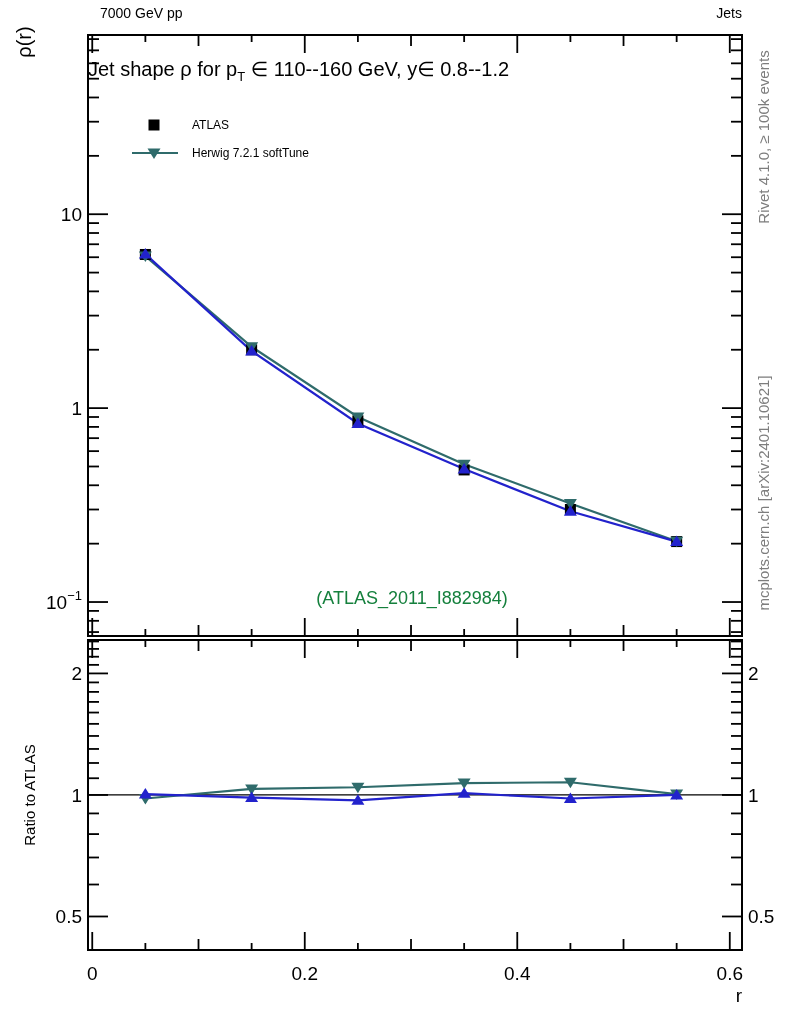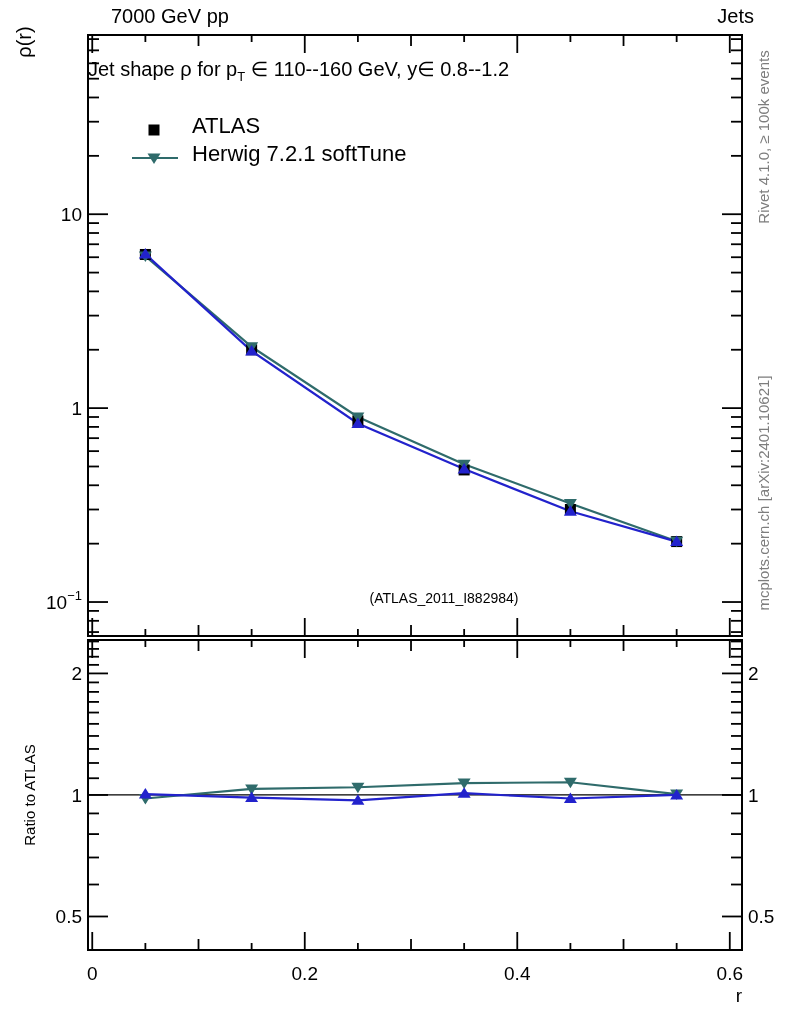--- a/index.html
+++ b/index.html
@@ -1,34 +1,34 @@
 <!DOCTYPE html>
 <html><head>
 <meta charset="utf-8">
 <style>
   html,body{margin:0;padding:0;background:#fff;}
   .page{position:relative;width:786px;height:1024px;background:#fff;
         font-family:"Liberation Sans",sans-serif;color:#000;overflow:hidden;}
   .abs{position:absolute;white-space:nowrap;}
-  .hdr{font-size:20px;top:5px;margin-left:11px;}
+  .hdr{font-size:14px;top:5px;}
   .hdr-left{left:100px;}
-  .hdr-right{right:32px;}
+  .hdr-right{right:44px;}
   .plot-title{left:88px;width:654px;top:57px;text-align:left;font-size:20px;}
   .plot-title sub{font-size:13px;}
   .rot{transform:translate(-50%,-50%) rotate(-90deg);transform-origin:center;}
   .ylabel-main{left:24px;top:42px;font-size:20px;}
   .ylabel-ratio{left:29px;top:795px;font-size:15px;}
   .xlabel{left:739px;top:996px;transform:translate(-50%,-50%);font-size:19px;}
   .watermark{left:412px;top:598px;transform:translate(-50%,-50%);
-             font-size:14px;color:#000000;margin-left:32px;}
+             font-size:18px;color:#15803d;}
   .side{font-size:15px;color:#7d7d7d;}
   .side-top{left:763px;top:137px;}
   .side-bottom{left:763px;top:493px;}
   .legend{left:131px;top:111px;}
-  .legend-row{display:flex;align-items:flex-end;height:28px;font-size:22px;}
+  .legend-row{display:flex;align-items:center;height:28px;font-size:12px;}
   .lg-marker{width:58px;height:18px;margin-right:3px;flex:0 0 58px;}
   #plot{position:absolute;left:0;top:0;}
 </style>
 </head>
 <body>
 
 <div class="page">
 
   <svg id="plot" width="786" height="1024">
       <rect x="88" y="35" width="654" height="601" fill="none" stroke="#000" stroke-width="2"></rect>

